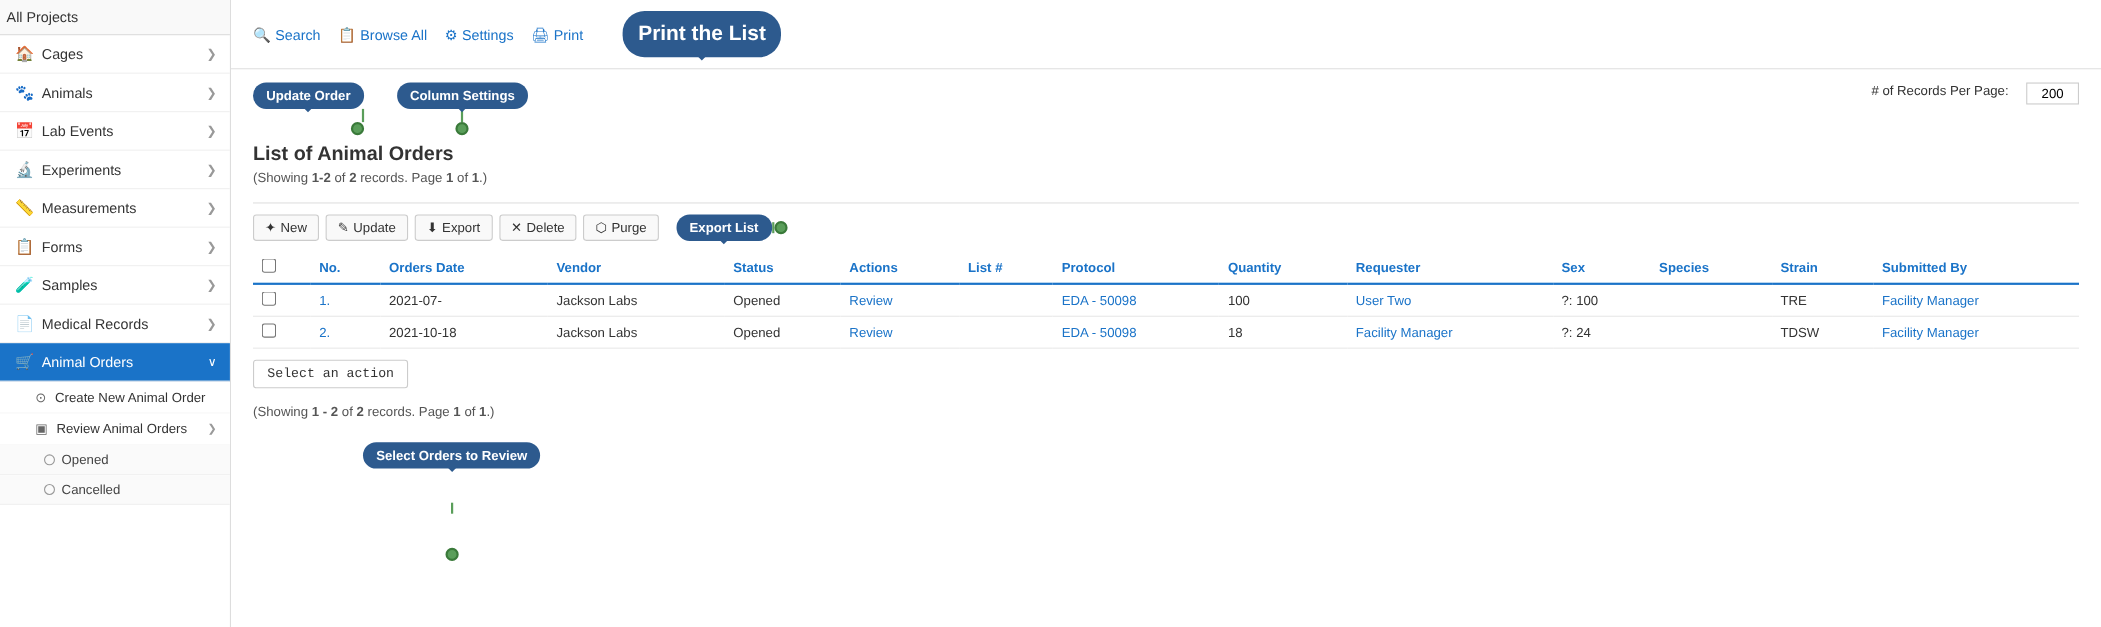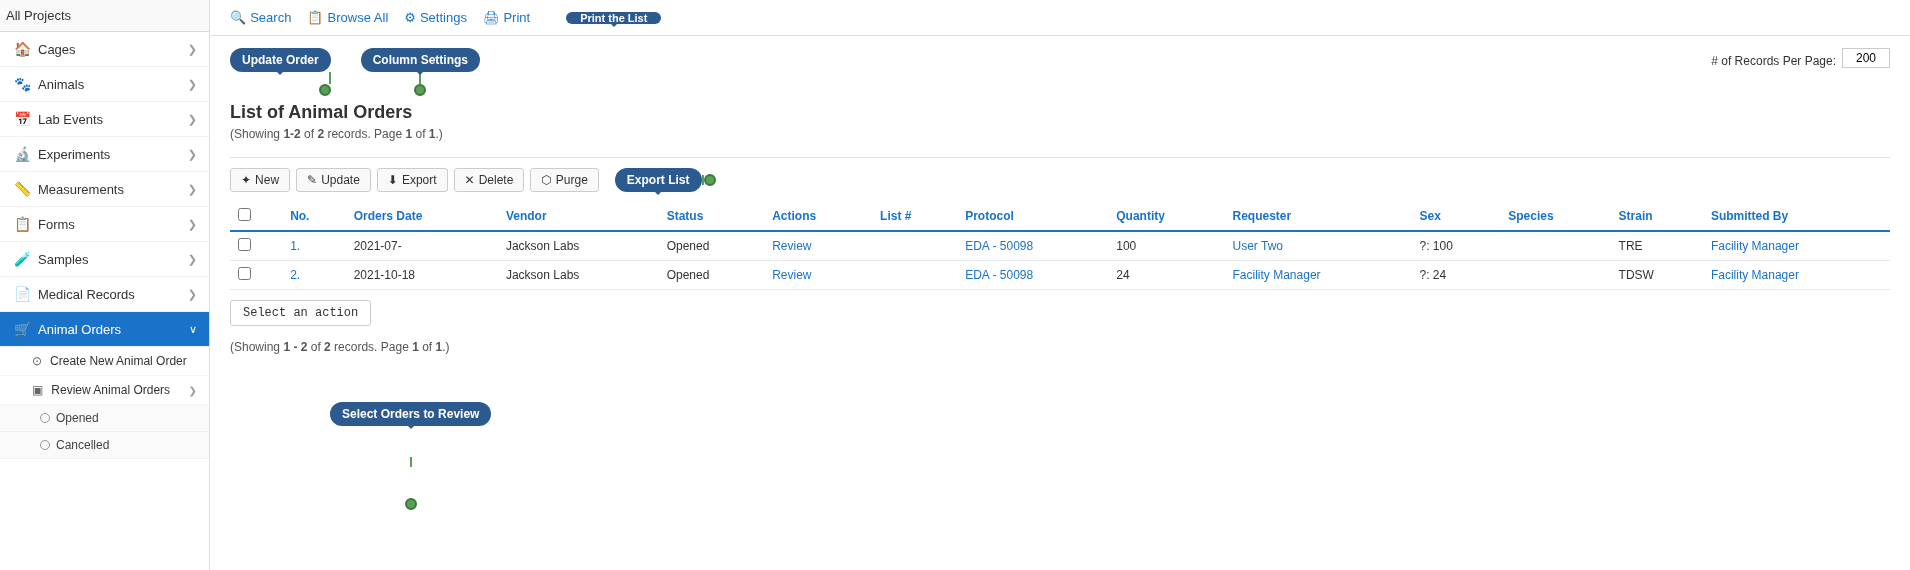--- a/index.html
+++ b/index.html
@@ -129,22 +129,22 @@
       align-items: flex-start;
       margin-bottom: 4px;
     }
     .page-title {
       font-size: 18px;
       font-weight: bold;
       color: #333;
     }
     .records-per-page {
       display: flex;
-      align-items: flex-end;
-      gap: 6px;
+      align-items: flex-start;
+      gap: 16px;
       font-size: 12px;
       color: #333;
     }
     .records-input {
       width: 48px;
       border: 1px solid #ccc;
       padding: 2px 4px;
       font-size: 12px;
       text-align: center;
     }
@@ -215,23 +215,23 @@
       color: #555;
       margin-top: 4px;
     }
     .bottom-showing strong { font-weight: bold; }
 
     
     .tooltip-bubble {
       position: absolute;
       background: #2d5a8e;
       color: #fff;
-      padding: 0 14px;
+      padding: 10px 14px;
       border-radius: 20px;
-      font-size: 11px;
+      font-size: 19px;
       font-weight: bold;
       white-space: nowrap;
       pointer-events: none;
       z-index: 100;
     }
     .tooltip-bubble::before {
       content: '';
       position: absolute;
       bottom: -8px;
       left: 50%;
@@ -488,21 +488,21 @@
   </tr>
           <tr>
     <td><input type="checkbox" style=""></td>
     <td><a class="link-cell">2.</a></td>
     <td>2021-10-18</td>
     <td>Jackson Labs</td>
     <td>Opened</td>
     <td><a class="link-cell">Review</a></td>
     <td></td>
     <td><a class="link-cell">EDA - 50098</a></td>
-    <td>24</td>
+    <td>18</td>
     <td><a class="link-cell">Facility Manager</a></td>
     <td>?: 24</td>
     <td></td>
     <td>TDSW</td>
     <td><a class="link-cell">Facility Manager</a></td>
   </tr>
         </tbody>
     </table>
 
     <button class="select-action-btn">

